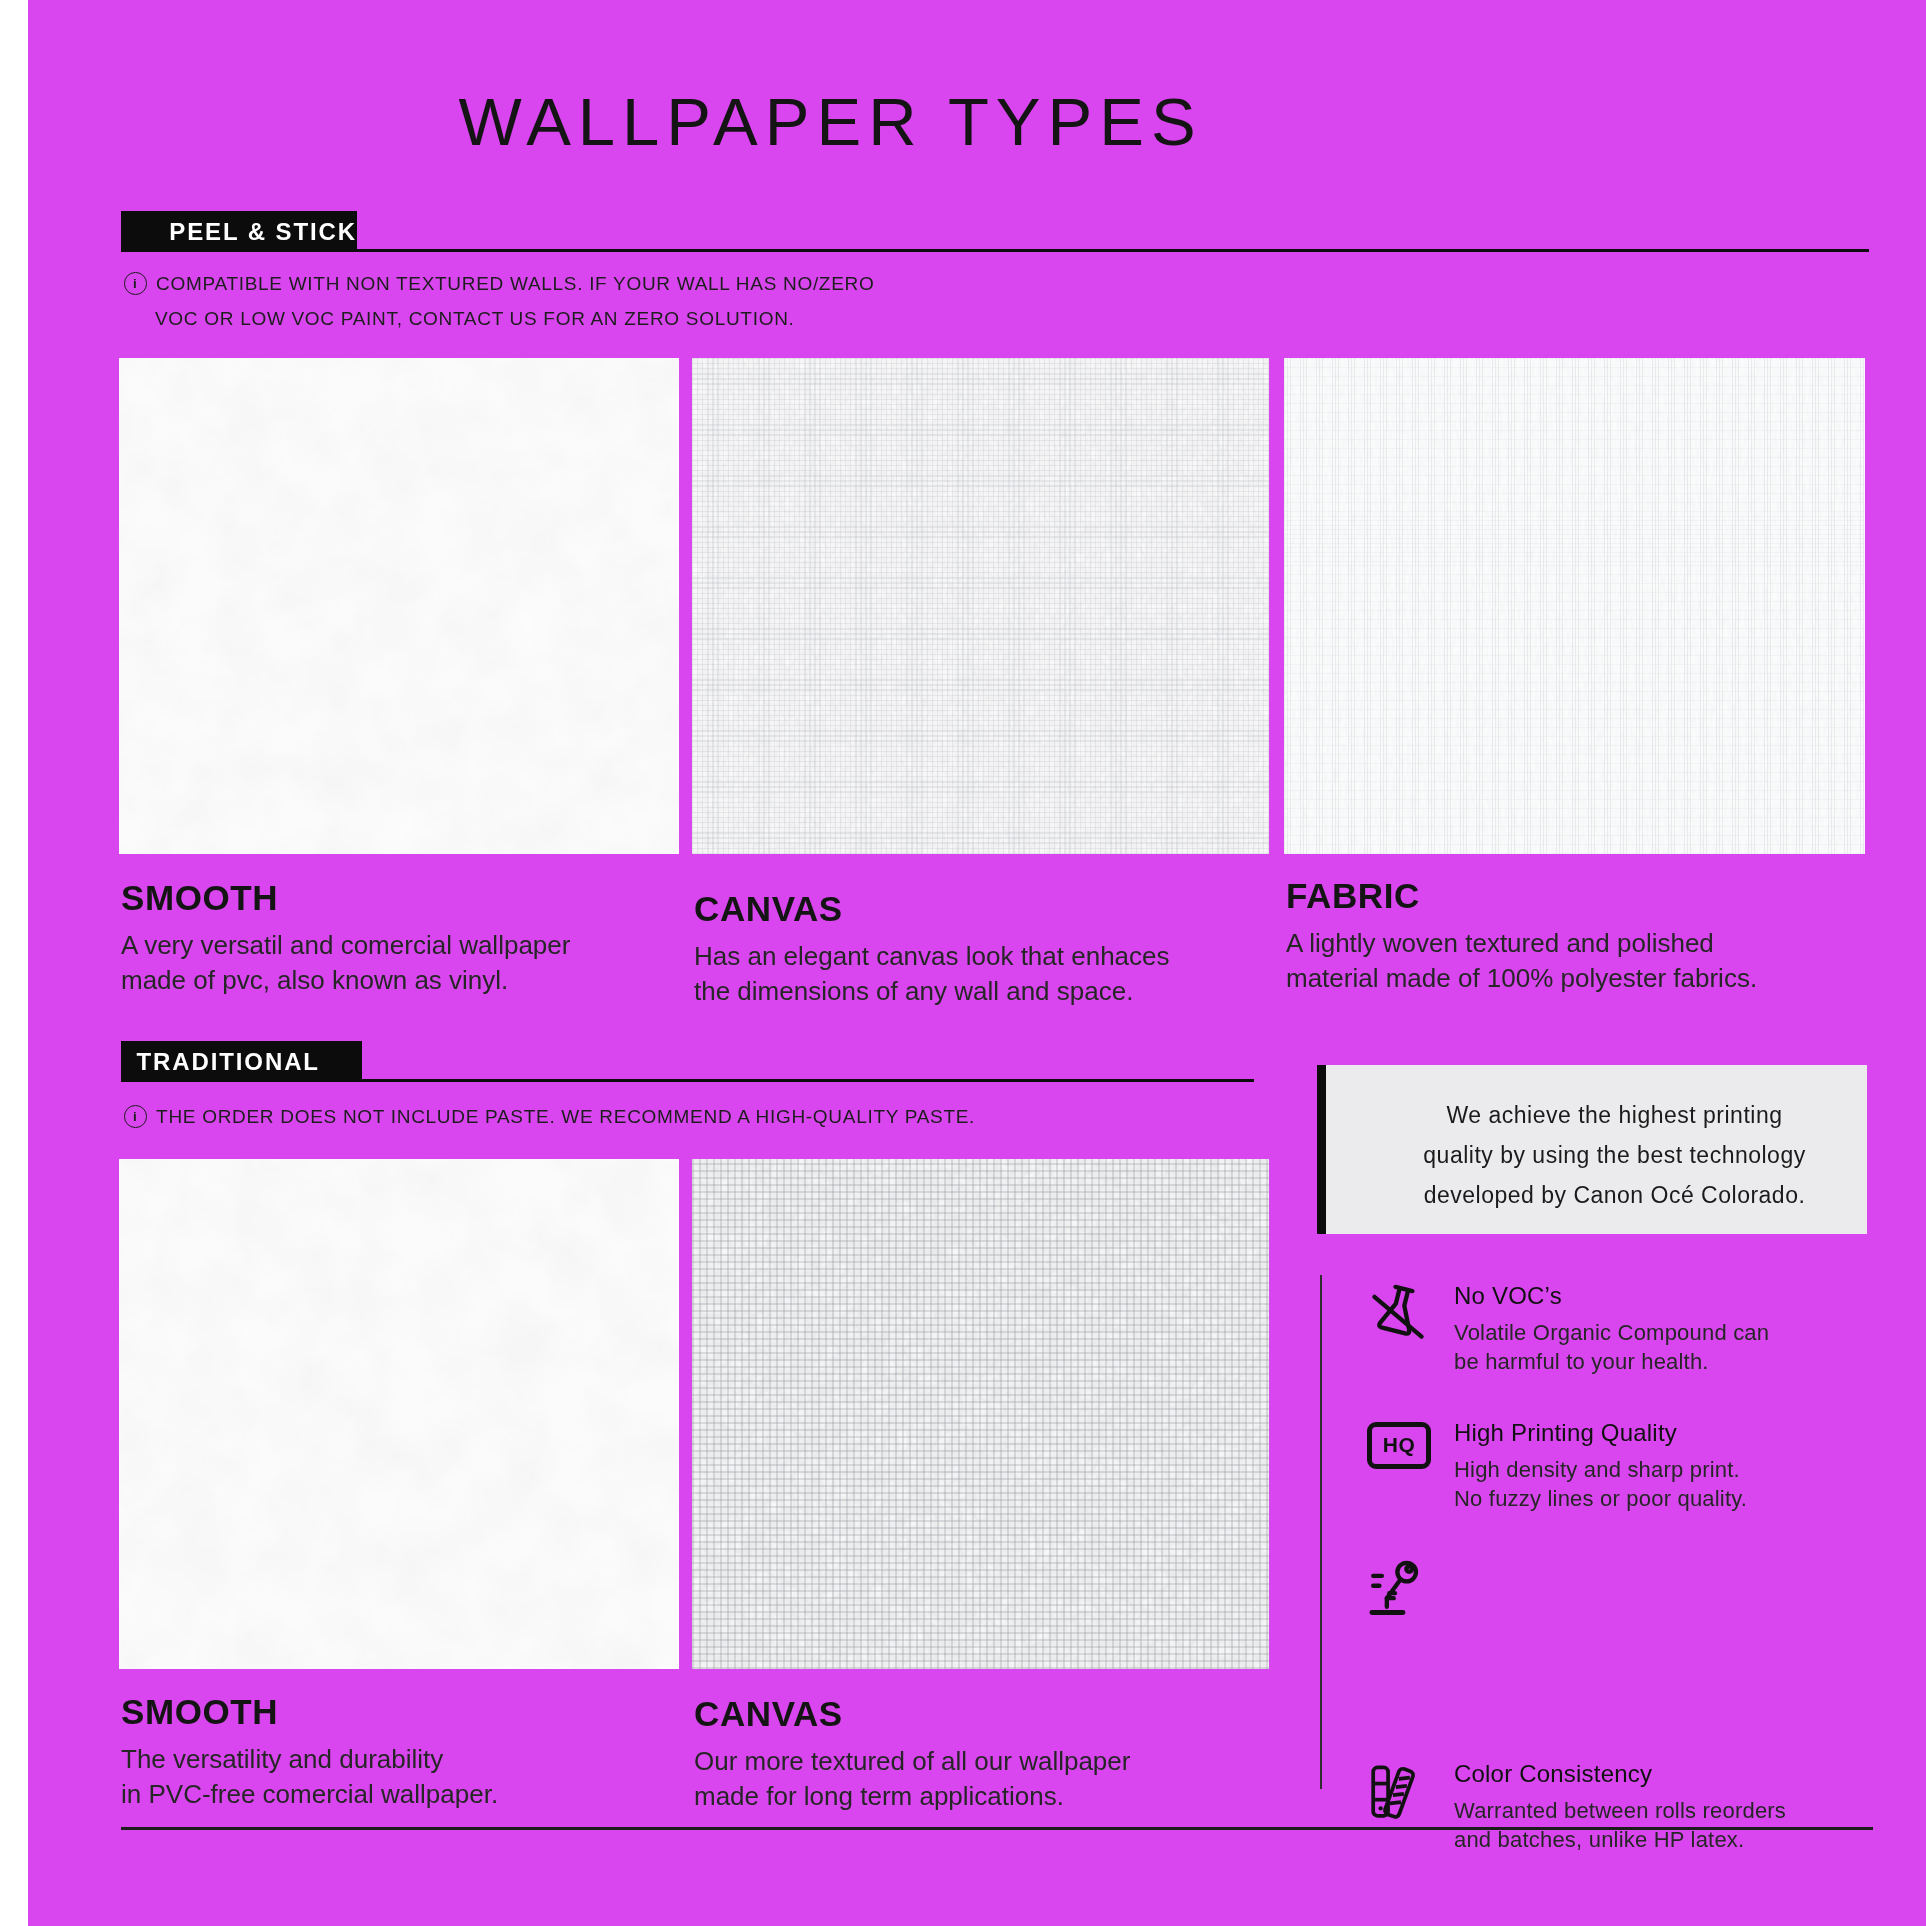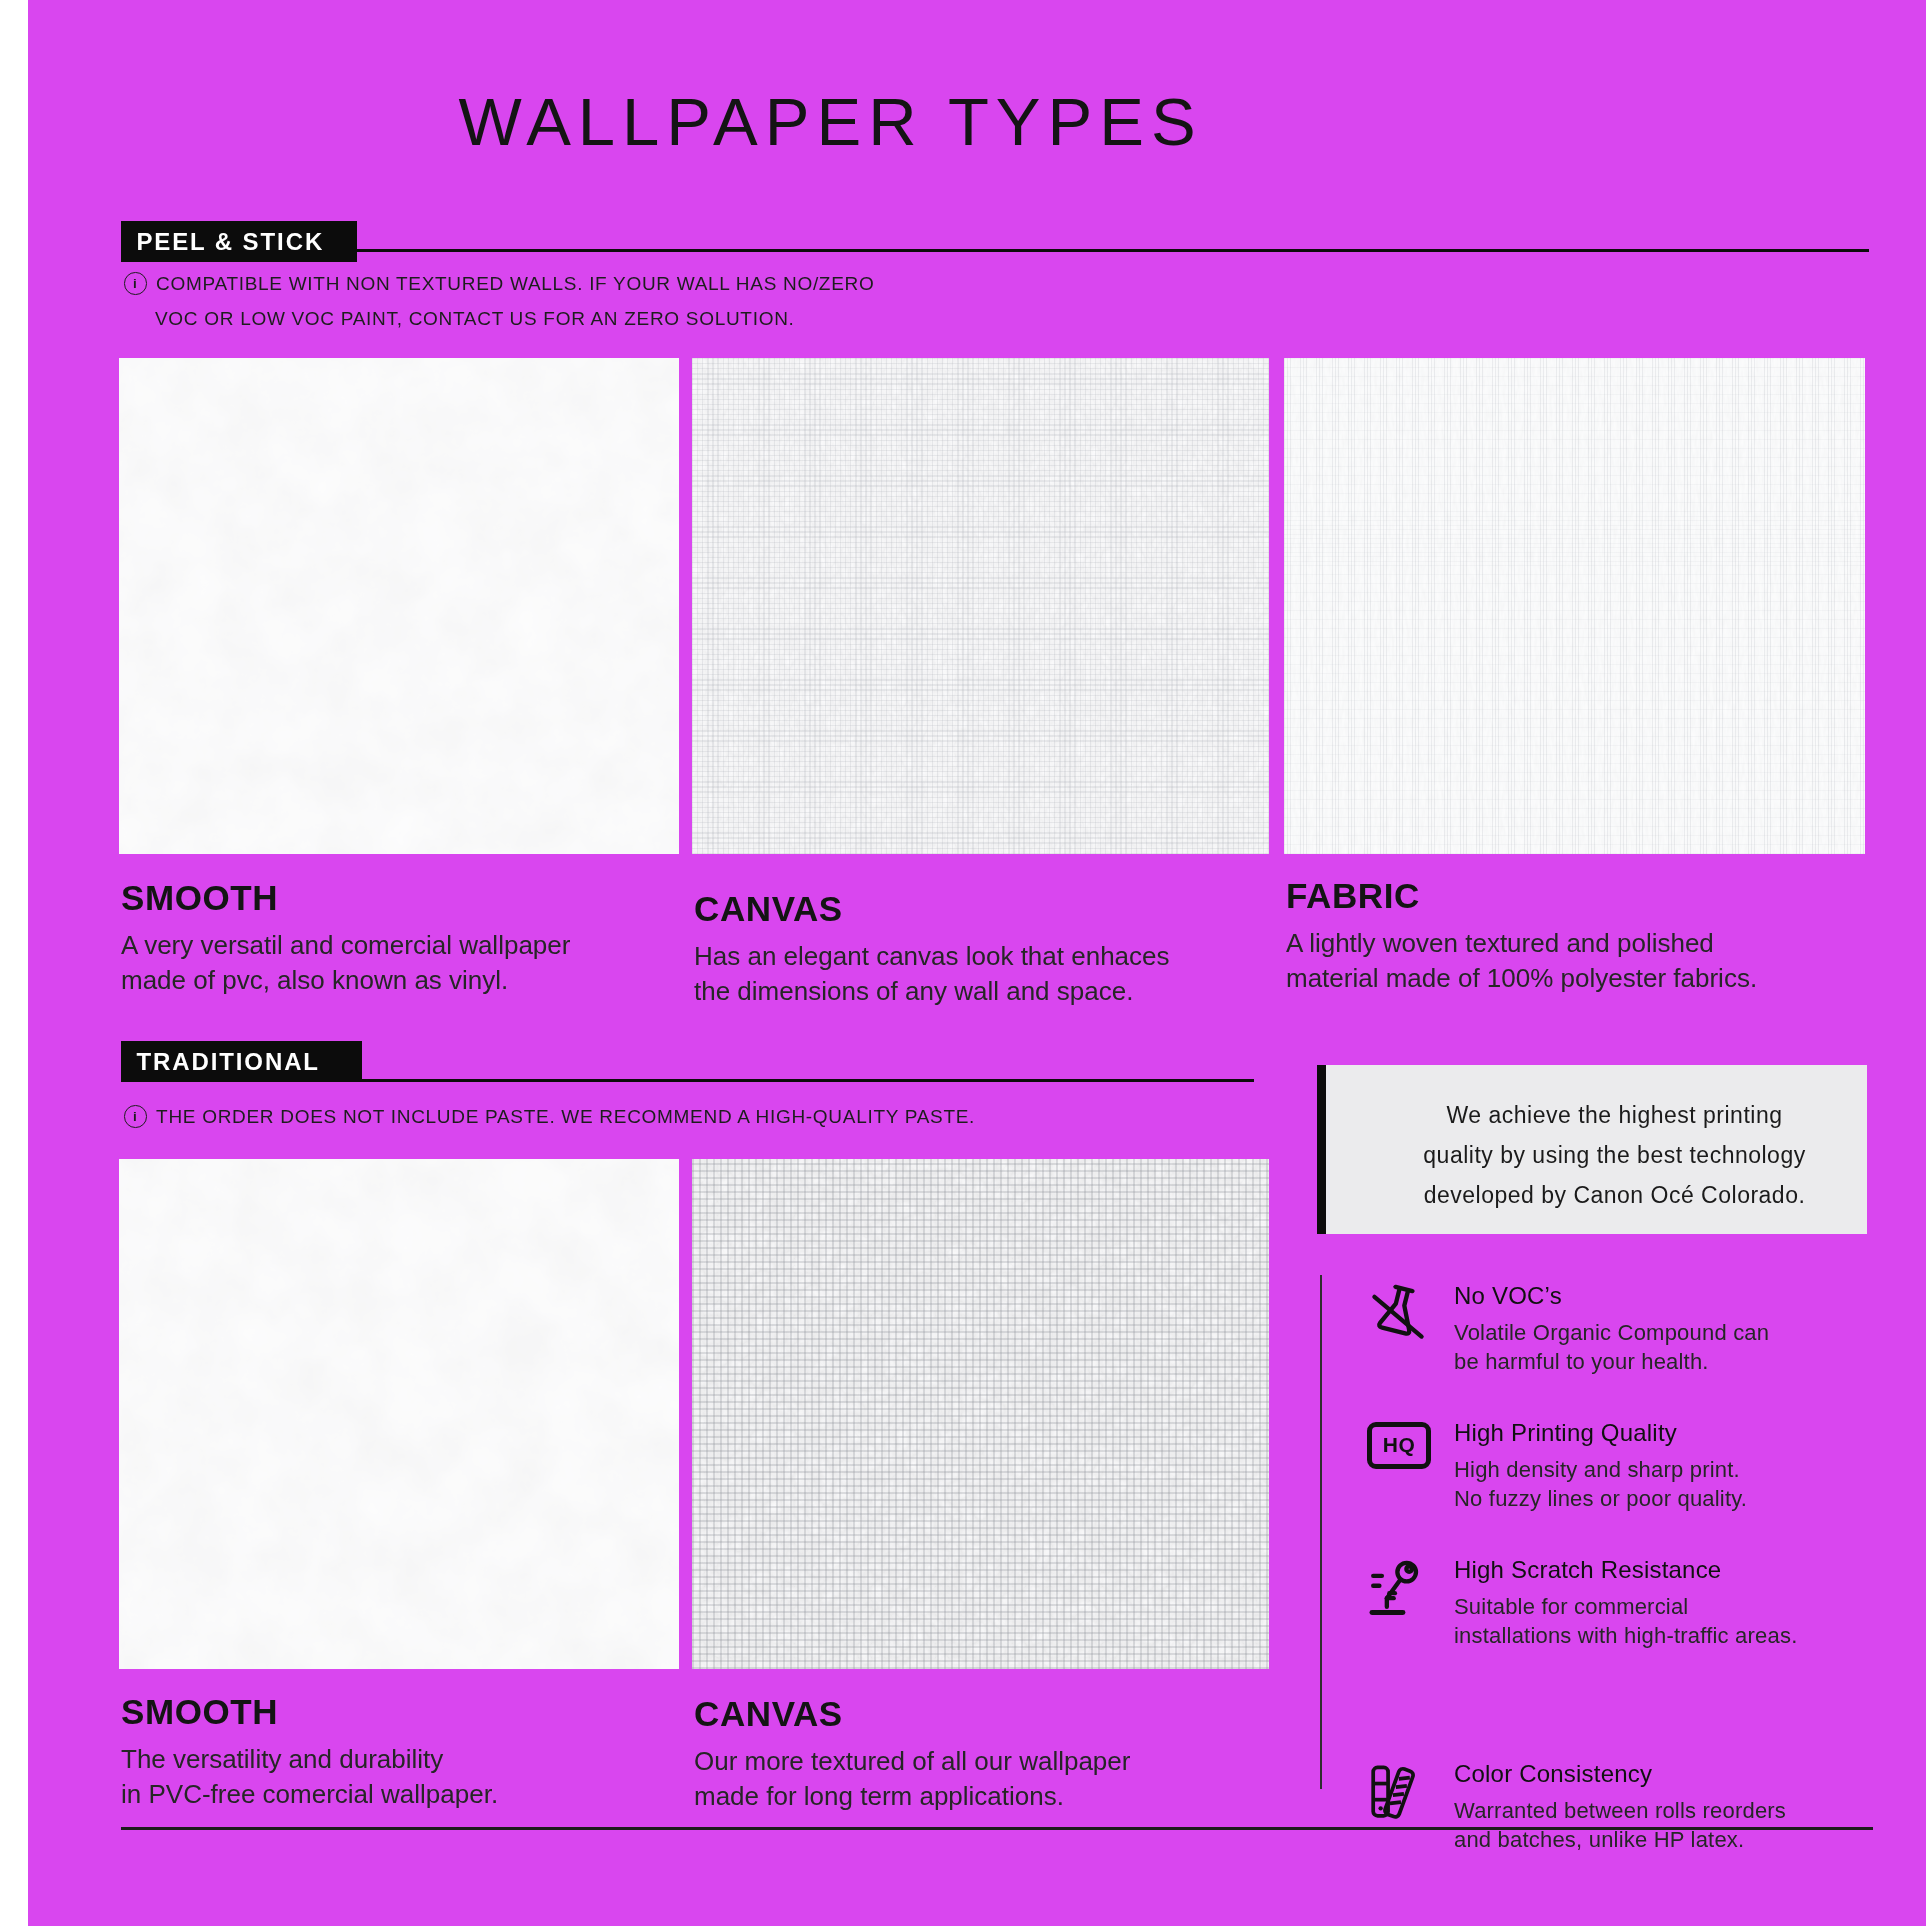--- a/index.html
+++ b/index.html
@@ -6,21 +6,21 @@
   body{font-family:"Liberation Sans", sans-serif; color:#161616;}
   .page{position:relative;width:1926px;height:1926px;background:#d946ef;overflow:hidden;margin-left:28px;}
 
   
   .main-title{position:absolute;top:83px;left:0;width:1605px;text-align:center;
     font-size:67px;font-weight:500;letter-spacing:7px;color:#141414;white-space:nowrap;}
 
   
   .sec-box{position:absolute;background:#0c0c0c;color:#ffffff;display:flex;align-items:center;
     font-size:24px;font-weight:700;letter-spacing:1.9px;padding-left:15.4px;box-sizing:border-box;}
-  .sec-box.peel{left:93px;top:221px;width:236px;height:41px;}
+  .sec-box.peel{left:93px;top:211px;width:236px;height:41px;justify-content:flex-end;}
   .sec-box.trad{left:93px;top:1041px;width:241px;height:41px;}
   .sec-rule{position:absolute;height:2.6px;background:#0c0c0c;}
   .sec-rule.peel{left:93px;top:249px;width:1748px;}
   .sec-rule.trad{left:93px;top:1079px;width:1133px;}
 
   
   .note{position:absolute;font-size:19px;letter-spacing:0.7px;line-height:35px;color:#1d1d1d;}
   .note.peel{left:96px;top:266px;}
   .note.trad{left:96px;top:1099px;}
   .note-line{display:flex;align-items:flex-start;}
@@ -280,27 +280,20 @@
           <circle cx="64" cy="26" r="15"></circle>
           <circle cx="68" cy="21" r="4.5"></circle>
           <path d="M54 38 L32 68 L32 82"></path>
           <path d="M32 68 L43 68"></path>
           <path d="M36 60 L45 60"></path>
           <path d="M10 32 H24"></path>
           <path d="M10 48 H20"></path>
         </g>
         <path d="M8 91 H58" stroke="#111111" stroke-width="8" stroke-linecap="round"></path>
       </svg>
-    </div>
-    <div class="f-body">
-      <div class="f-title">High Scratch Resistance</div>
-      <div class="f-desc">
-        <div class="d-line">Suitable for commercial</div>
-        <div class="d-line">installations with high-traffic areas.</div>
-      </div>
     </div>
   </div>
 
   <div class="feature" id="feat-3">
     <div class="f-icon">
       <svg viewBox="0 0 100 100" fill="none">
         <g stroke="#111111" stroke-width="6" stroke-linejoin="round">
           <rect x="10" y="12" width="24" height="78" rx="7"></rect>
           <path d="M10 38 H34"></path>
           <path d="M10 64 H34"></path>

